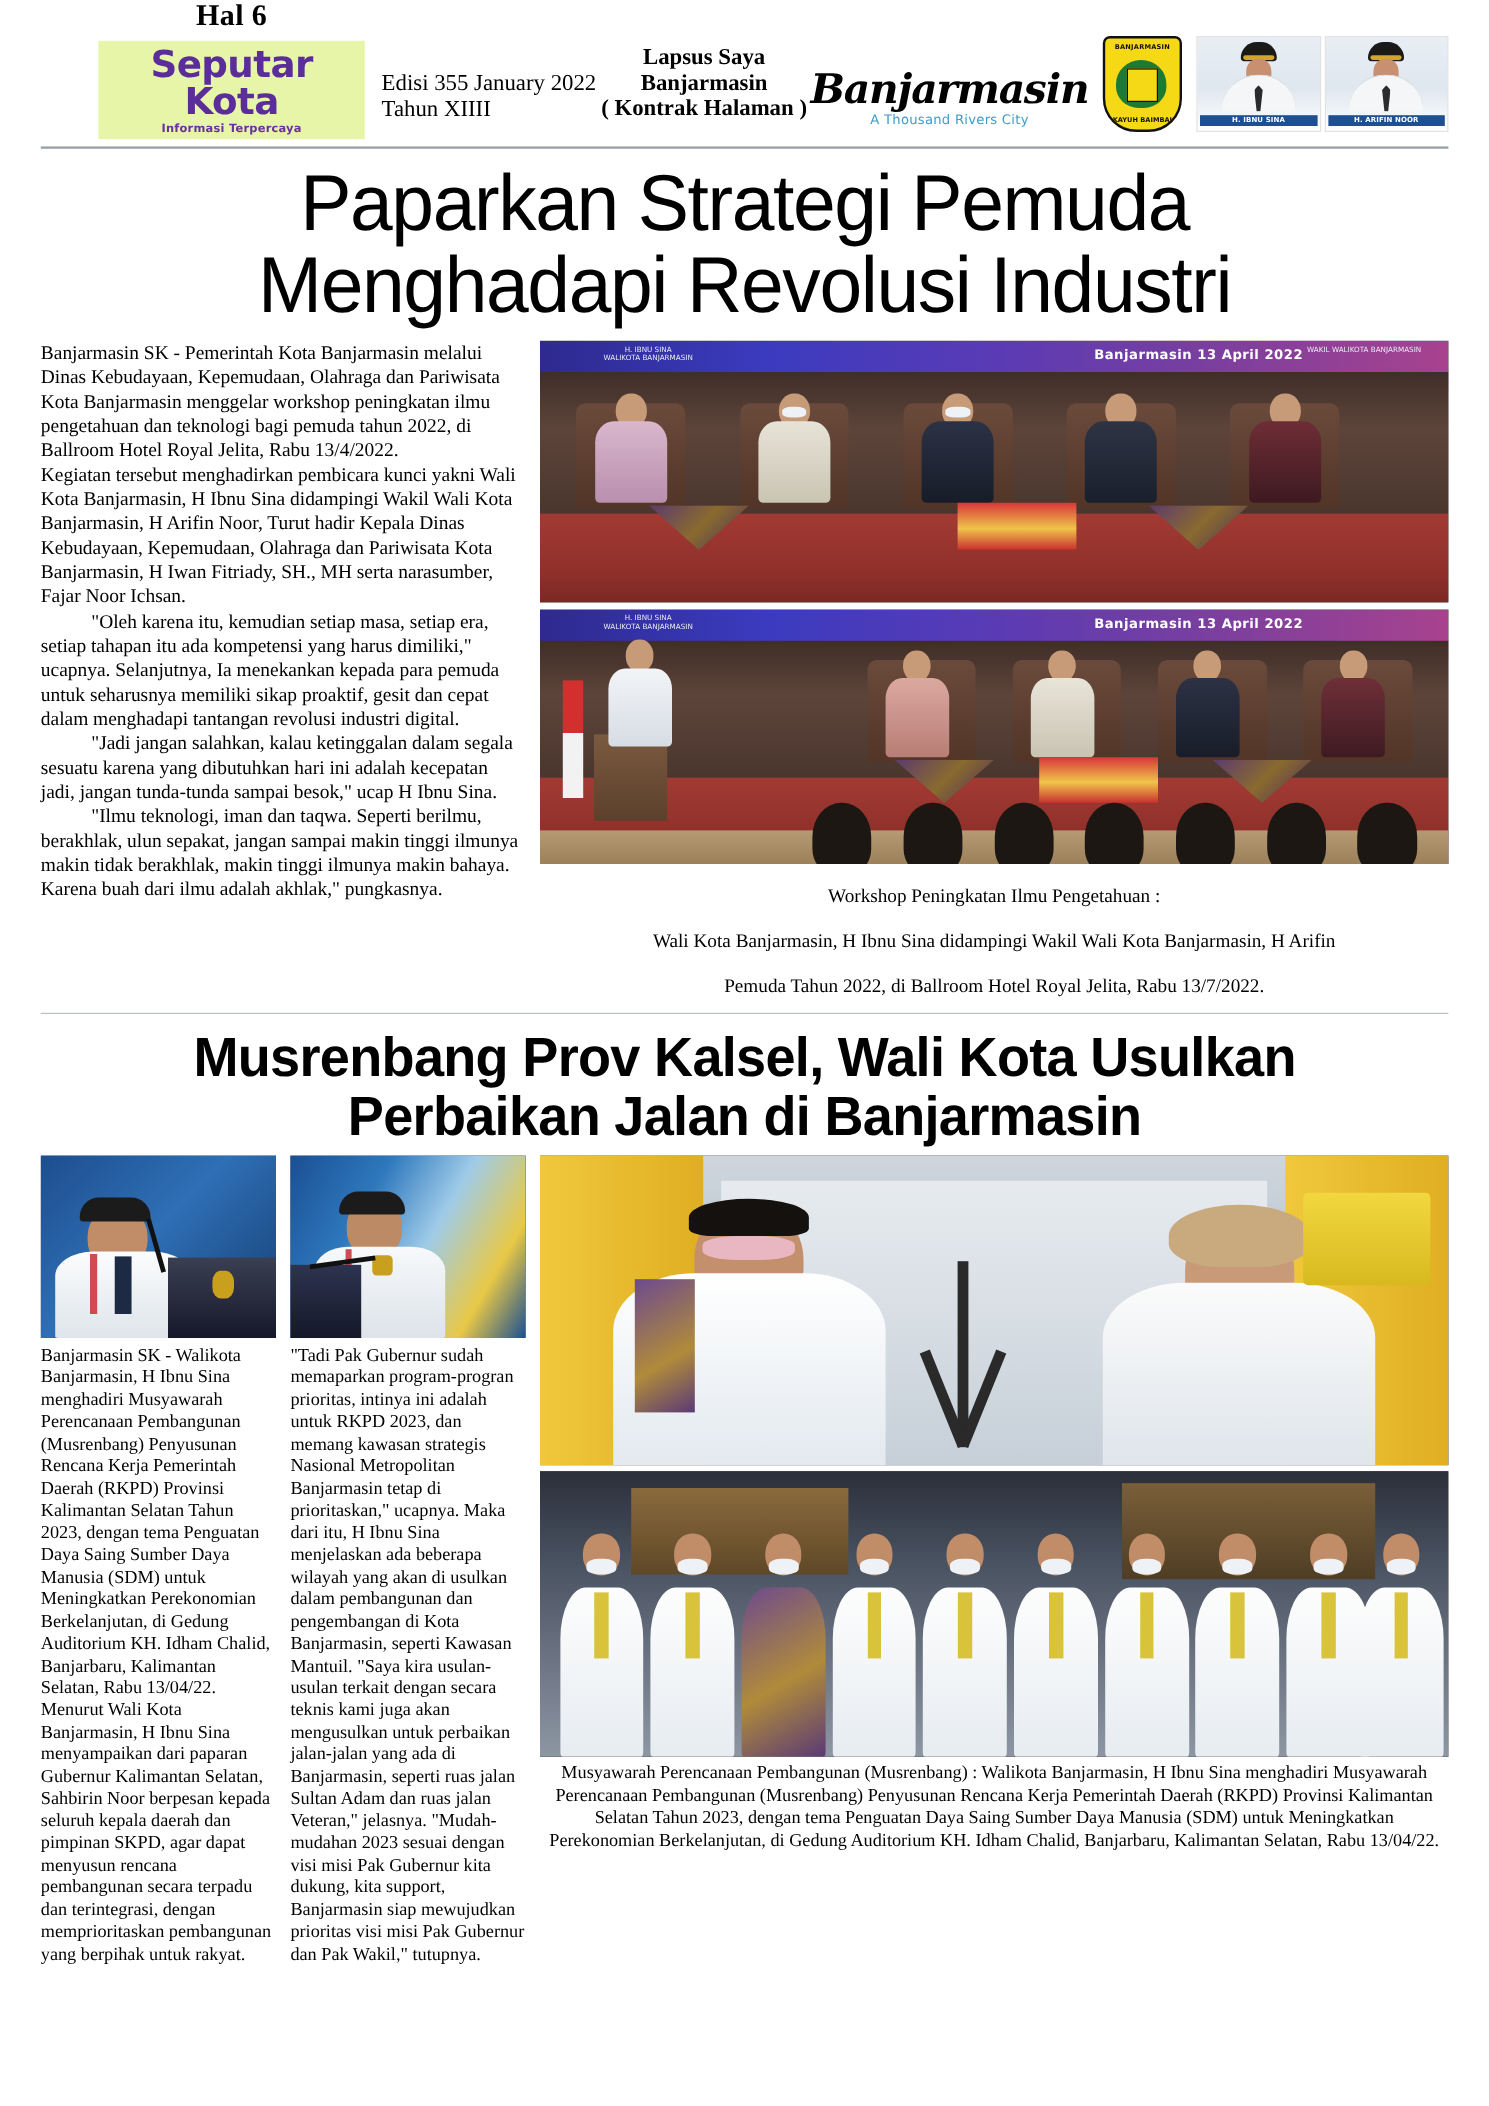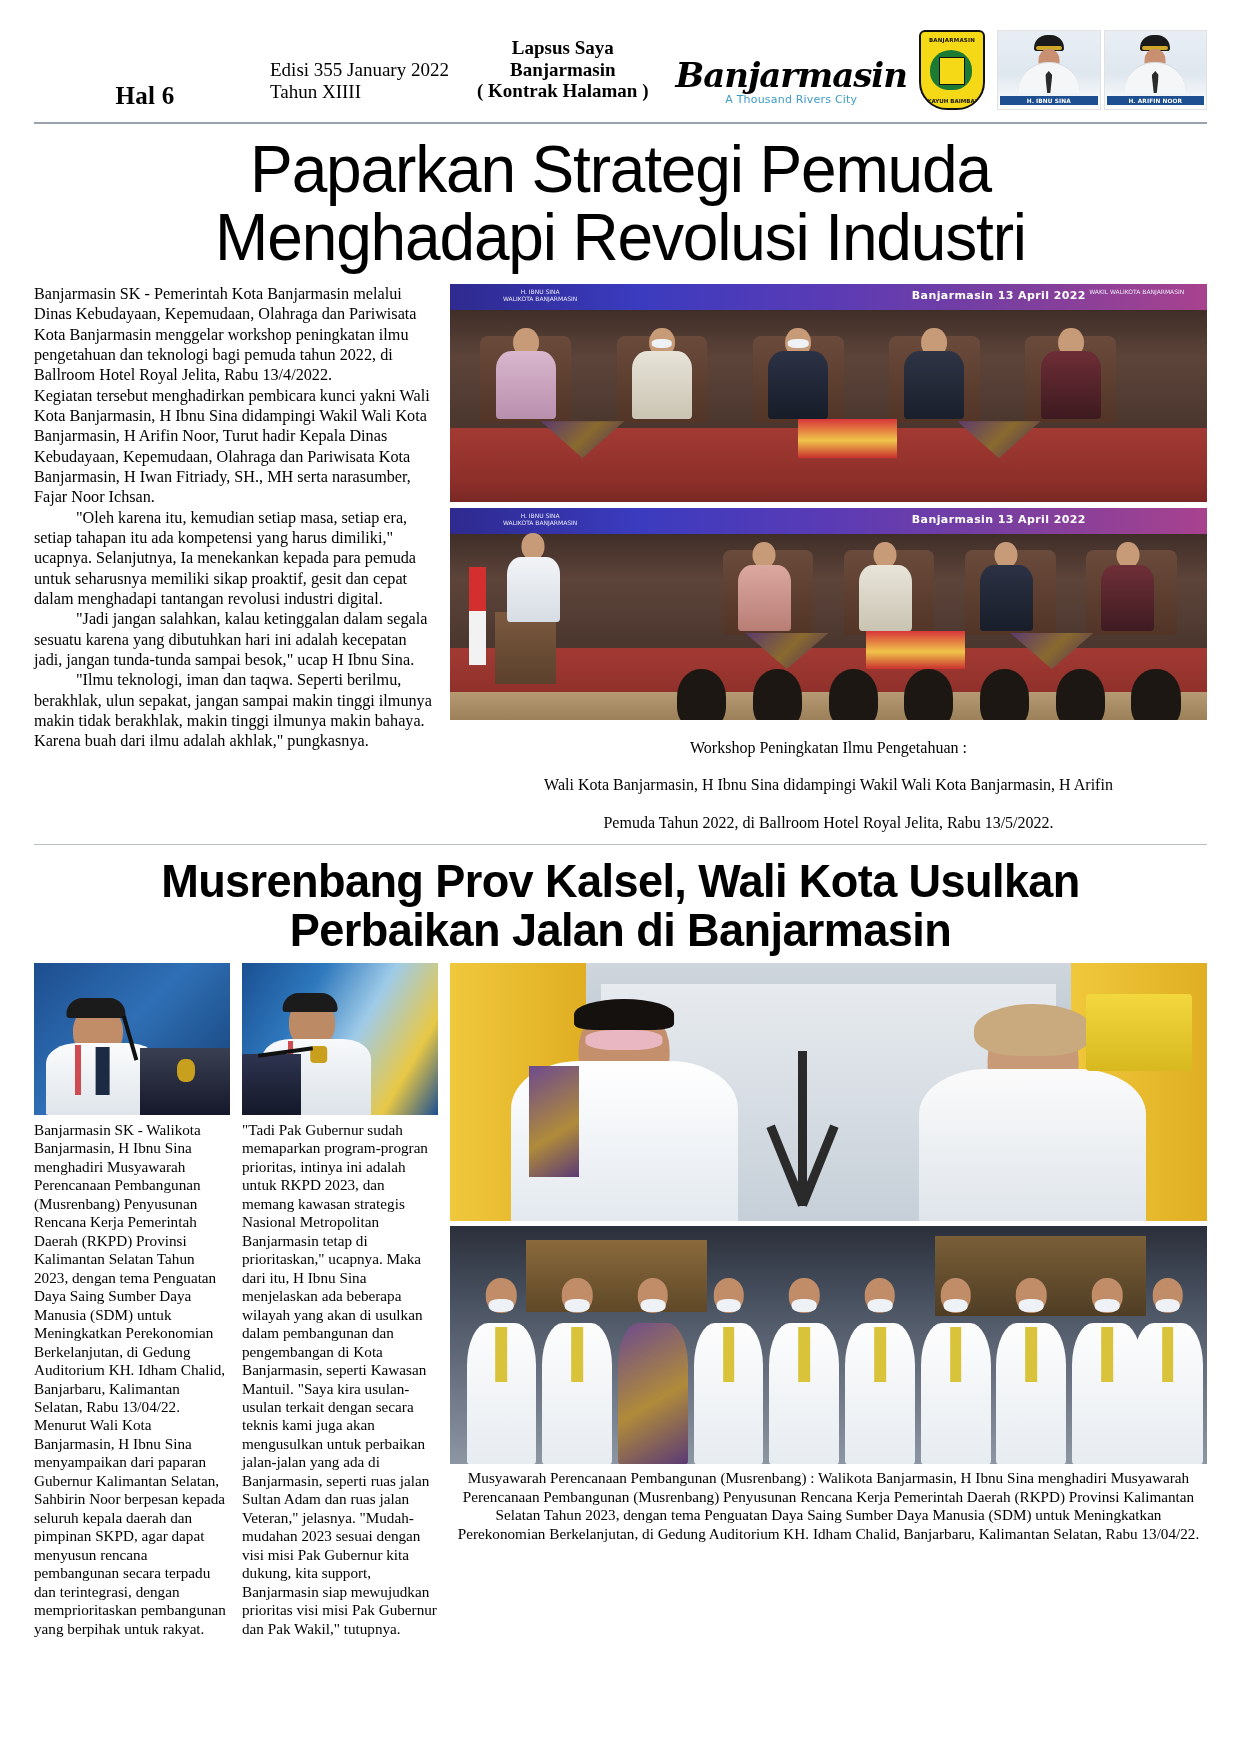--- a/index.html
+++ b/index.html
@@ -27,20 +27,21 @@
   .masthead {
     position: relative;
     height: 102px;
     display: flex;
     align-items: flex-end;
     padding-top: 14px;
   }
   .mast-left {
     width: 222px;
     flex: 0 0 222px;
+    margin-left: 48px;
   }
   .hal-no {
     font-family: "Liberation Serif", serif;
     font-weight: bold;
     font-size: 25px;
     text-align: center;
     line-height: 1;
     margin: 0 0 8px 0;
     letter-spacing: .3px;
   }
@@ -461,20 +462,24 @@
 </style>
 </head>
 <body>
 
 <div class="page">
 
   <div class="masthead">
 
     <div class="mast-left">
       <div class="hal-no">Hal 6</div>
+      <div class="logo-box">
+        <span class="logo-main">Seputar Kota</span>
+        <span class="logo-sub">Informasi Terpercaya</span>
+      </div>
     </div>
 
     <div class="mast-edition">
       <div>Edisi 355 January 2022</div>
       <div>Tahun XIIII</div>
     </div>
 
     <div class="mast-center">
       <div>Lapsus  Saya</div>
       <div>Banjarmasin</div>
@@ -623,21 +628,21 @@
         <div class="crowd-head" style="left:50%;"></div>
         <div class="crowd-head" style="left:60%;"></div>
         <div class="crowd-head" style="left:70%;"></div>
         <div class="crowd-head" style="left:80%;"></div>
         <div class="crowd-head" style="left:90%;"></div>
       </div>
 
       <div class="caption">
         <span class="cap-line">Workshop Peningkatan Ilmu Pengetahuan :</span>
         <span class="cap-line">Wali Kota Banjarmasin, H Ibnu Sina didampingi Wakil Wali Kota Banjarmasin, H Arifin</span>
-        <span class="cap-line">Pemuda Tahun 2022, di Ballroom Hotel Royal Jelita, Rabu 13/5/2022.</span>
+        <span class="cap-line">Pemuda Tahun 2022, di Ballroom Hotel Royal Jelita, Rabu 13/7/2022.</span>
       </div>
     </div>
   </div>
 
   <div class="section-rule"></div>
 
   <h2 class="headline2">
     <span>Musrenbang Prov Kalsel, Wali Kota Usulkan</span>
     <span>Perbaikan Jalan di Banjarmasin</span>
   </h2>

